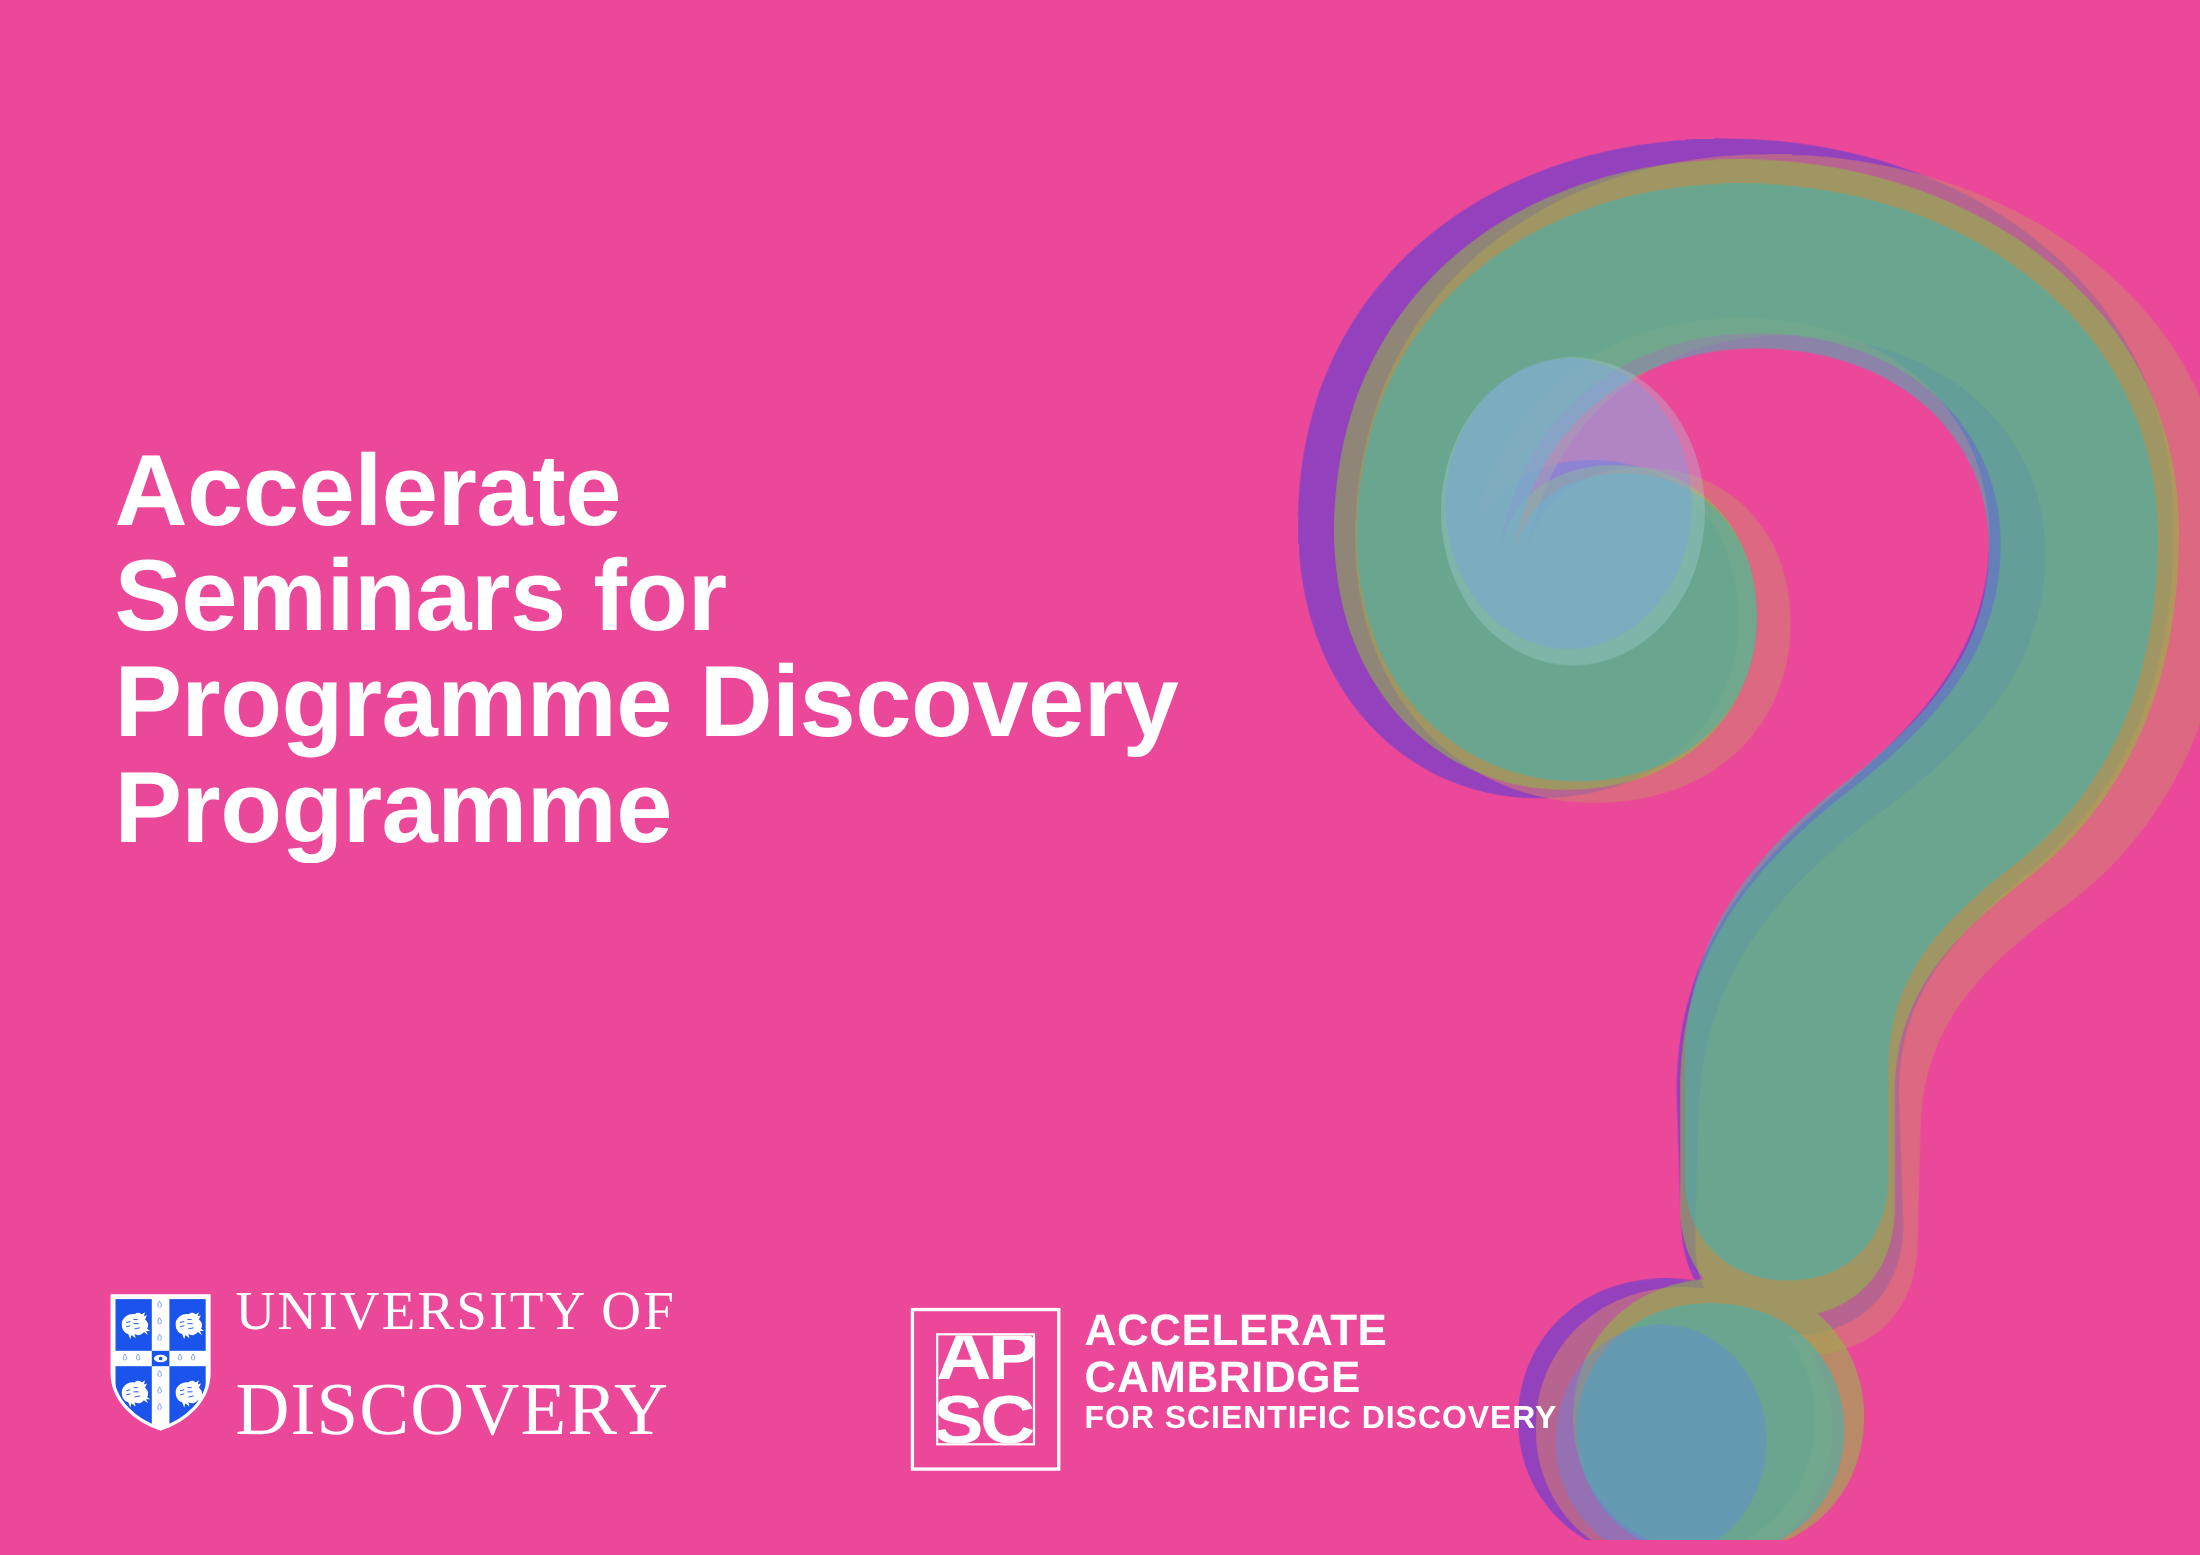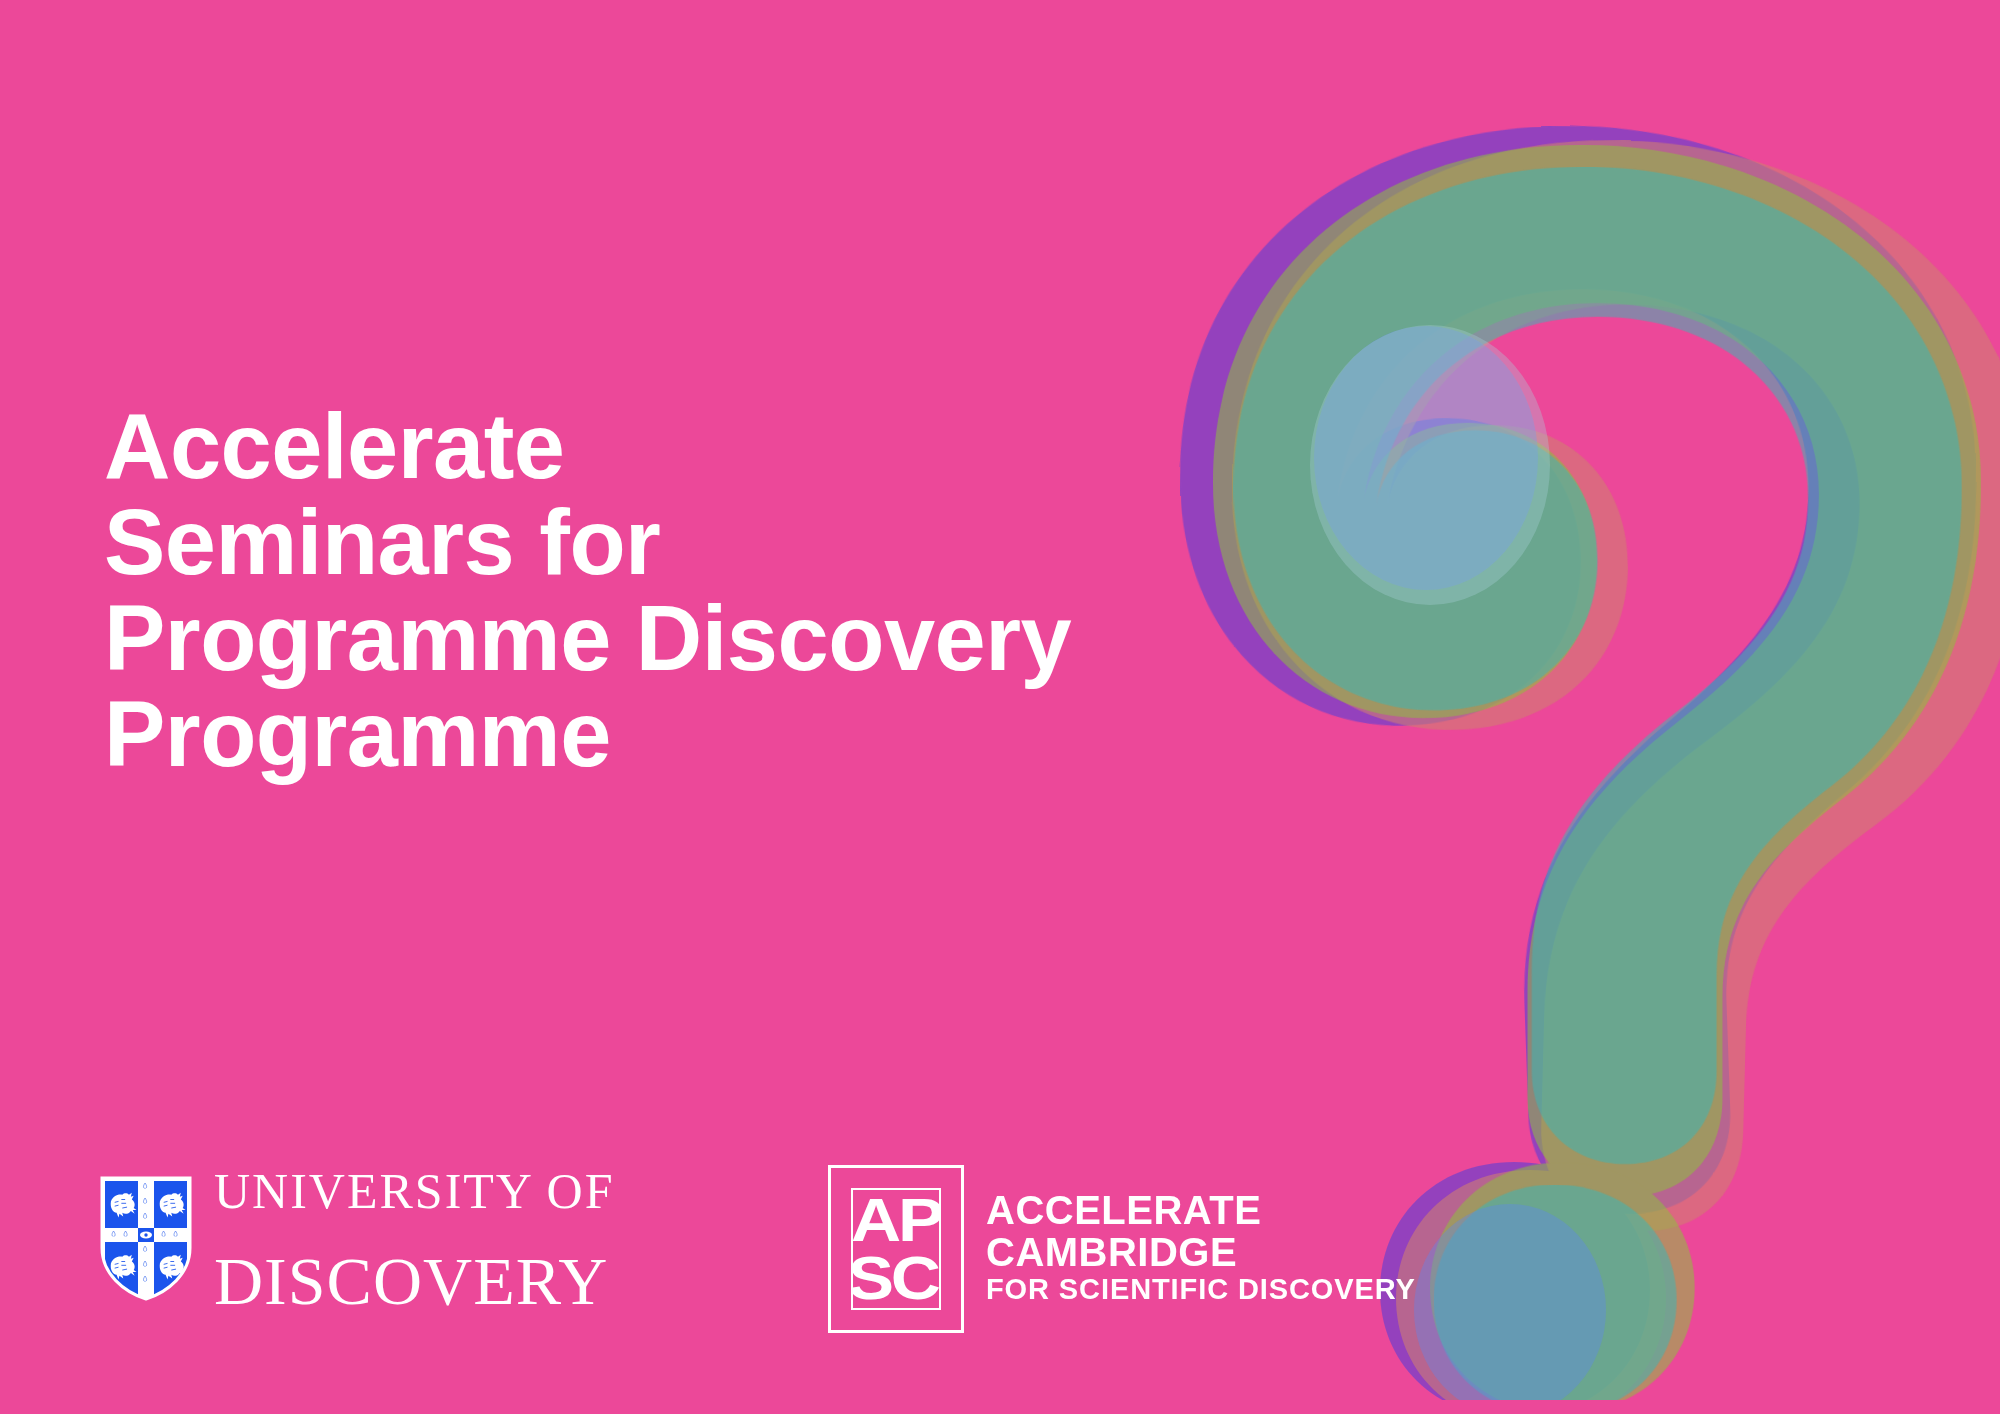--- a/index.html
+++ b/index.html
@@ -86,24 +86,25 @@
   #apsci-logo {
     position: absolute;
     left: 828px;
     top: 10px;
     display: flex;
     align-items: flex-start;
     gap: 22px;
   }
   #apsci-mark {
     width: 136px;
-    height: 168px;
+    height: 148px;
     border: 3px solid #ffffff;
     box-sizing: border-box;
     padding: 20px;
+    margin-top: 24px;
   }
   #apsci-mark-inner {
     width: 100%;
     height: 100%;
     border: 2px solid #ffffff;
     box-sizing: border-box;
     position: relative;
     display: flex;
     flex-direction: column;
     justify-content: center;

